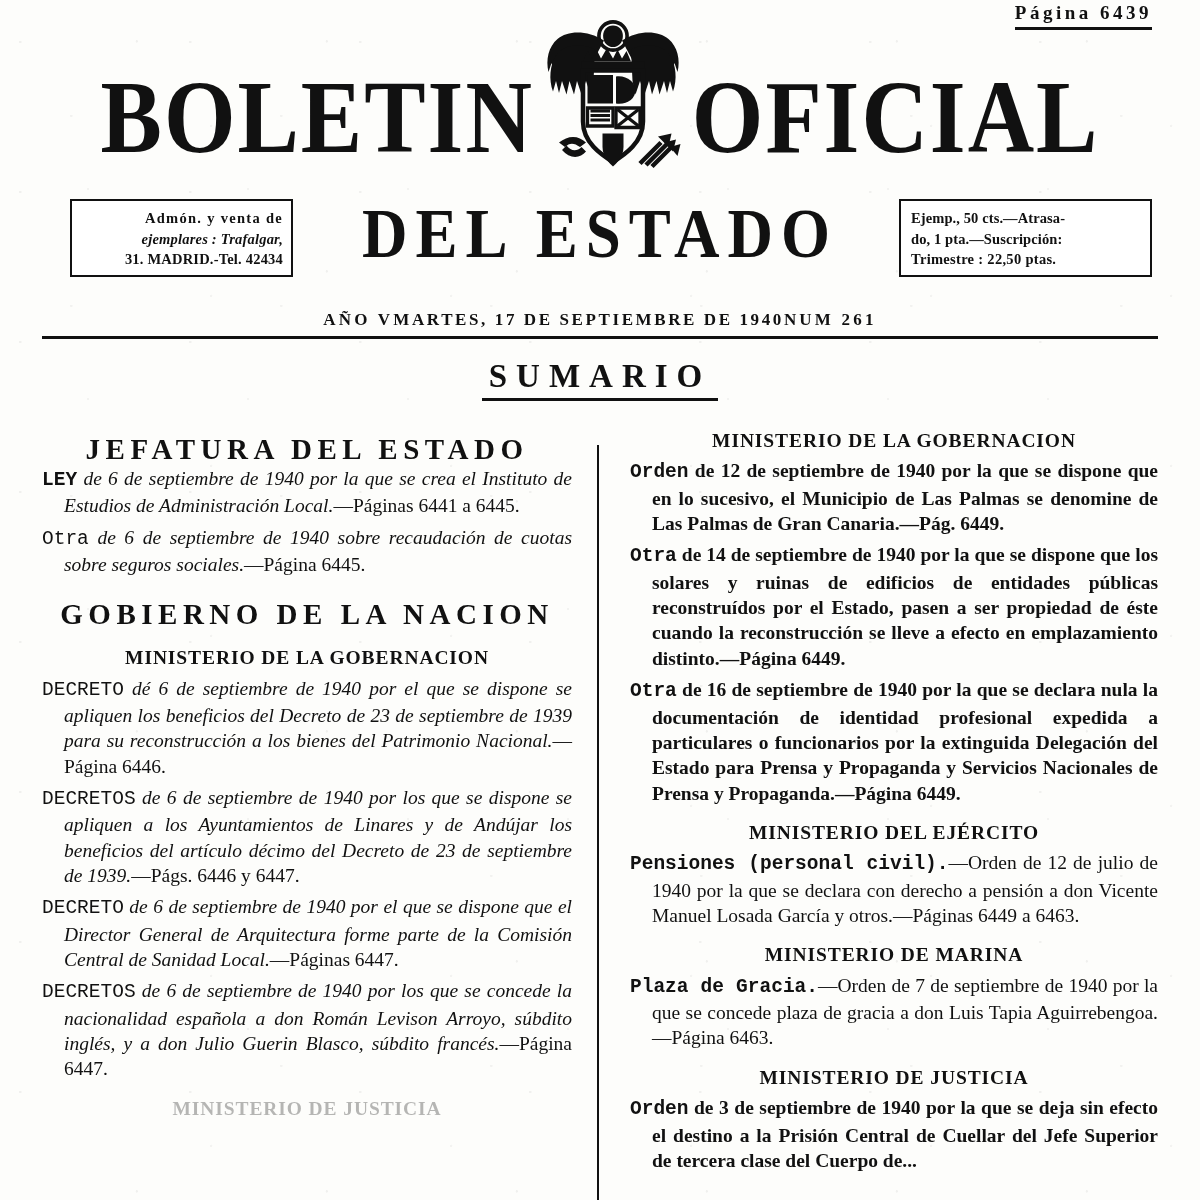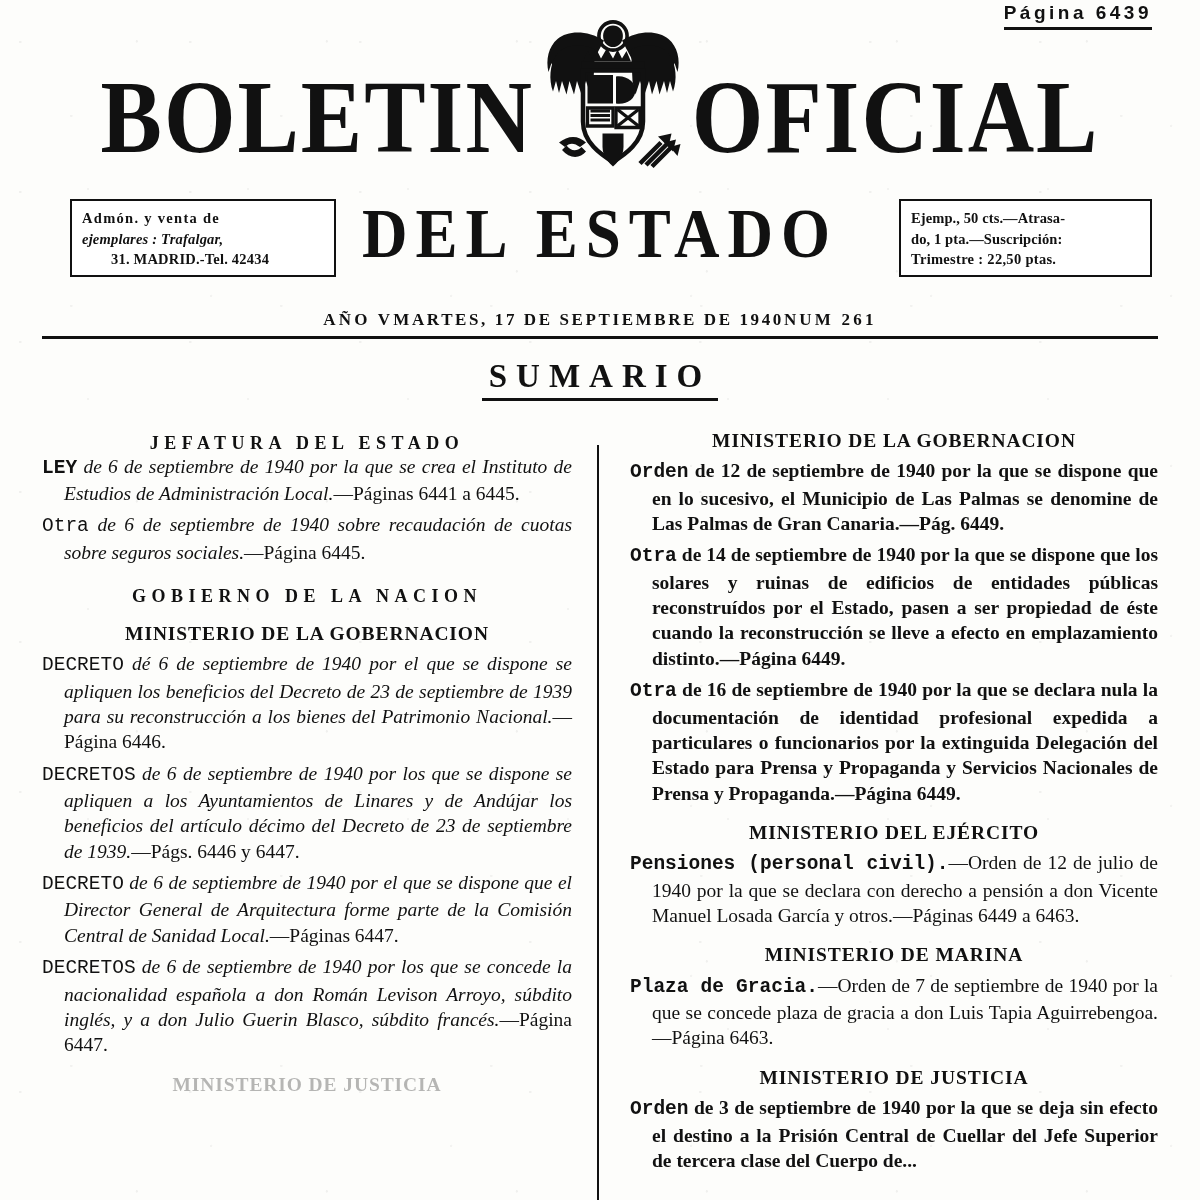--- a/index.html
+++ b/index.html
@@ -32,21 +32,21 @@
   }
   .page { position: relative; z-index: 1; width: 1200px; height: 1200px; }
 
   
   .pagenum-wrap {
     position: absolute;
     top: 2px; right: 48px;
     text-align: center;
   }
   .pagenum {
-    font-family: Liberation Sans, sans-serif;
+    font-family: Liberation Serif, serif;
     font-weight: bold;
     font-size: 19px;
     letter-spacing: 3.5px;
     white-space: nowrap;
   }
   .pagenum-rule {
     height: 3px; background: #111; margin-top: 3px; width: 100%;
   }
 
   
@@ -86,21 +86,21 @@
     border: 2.5px solid #111;
     box-sizing: border-box;
     padding: 7px 8px 6px 10px;
     font-family: "Liberation Serif", serif;
     font-weight: bold;
     font-size: 14.5px;
     line-height: 1.42;
     text-align: left;
     background: #fff;
   }
-  .infobox.left  { left: 70px;  top: 6px; width: 266px; height: 78px; }
+  .infobox.left  { left: 70px;  top: 6px; width: 223px; height: 78px; text-align: right; }
   .infobox.right { right: 48px; top: 6px; width: 253px; height: 78px; }
   .infobox .l1 { letter-spacing: 1.3px; }
   .infobox .l2 { letter-spacing: .2px; font-style: italic; }
   .infobox .l3 { letter-spacing: .2px; margin-left: 29px; }
   .ib-r1 { letter-spacing: .1px; }
   .ib-r2 { letter-spacing: .1px; }
   .ib-r3 { letter-spacing: .3px; }
 
   .delestado {
     position: absolute;
@@ -159,21 +159,21 @@
   .col.right { padding-left: 30px; }
   .coldiv {
     position: absolute;
     left: 597px; top: 445px; width: 2px; height: 755px;
     background: #111;
   }
 
   h2.section {
     font-family: "Liberation Serif", serif;
     font-weight: bold;
-    font-size: 18px;
+    font-size: 29px;
     letter-spacing: 5.5px;
     text-align: center;
     margin: 4px 0 0 0;
     line-height: 1.1;
     white-space: nowrap;
   }
   h2.section .rule {
     width: 74px; height: 3px; background: #111; margin: 7px auto 10px;
   }
   h3.ministry {

